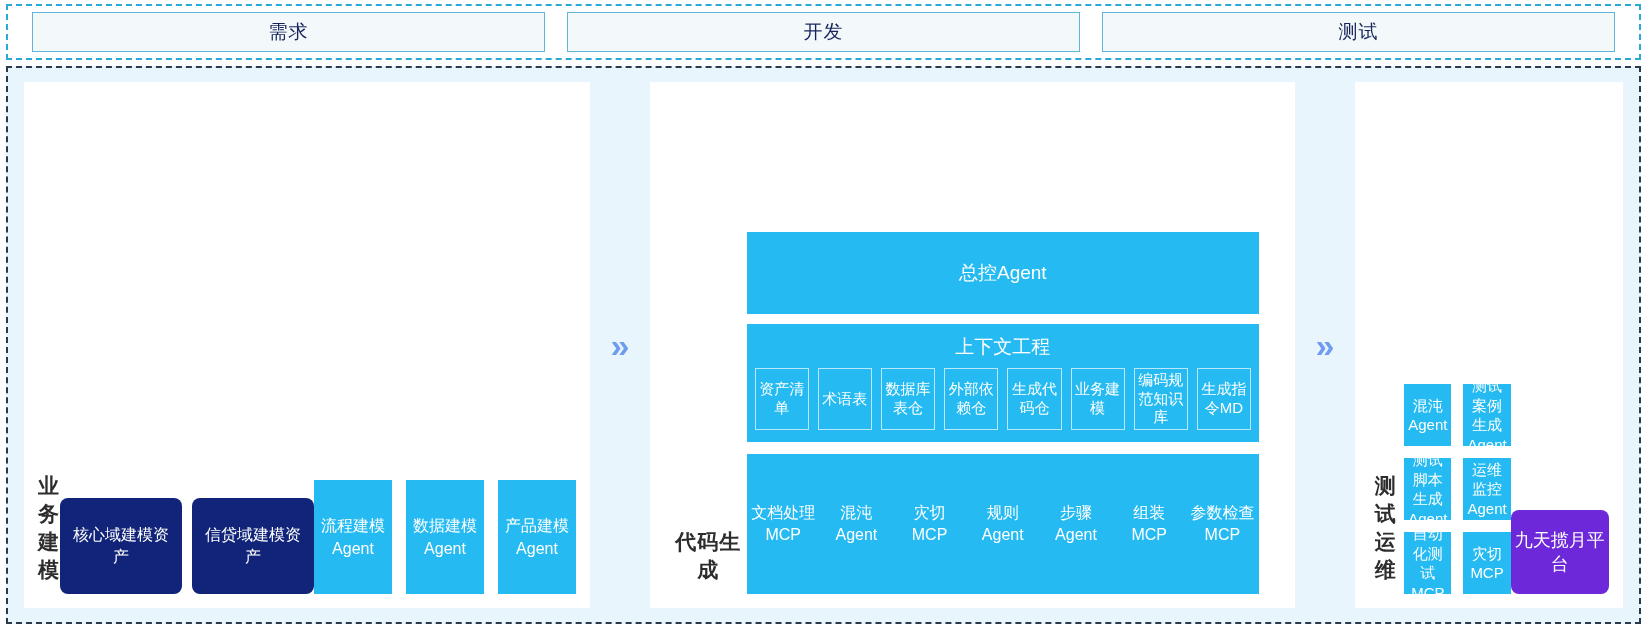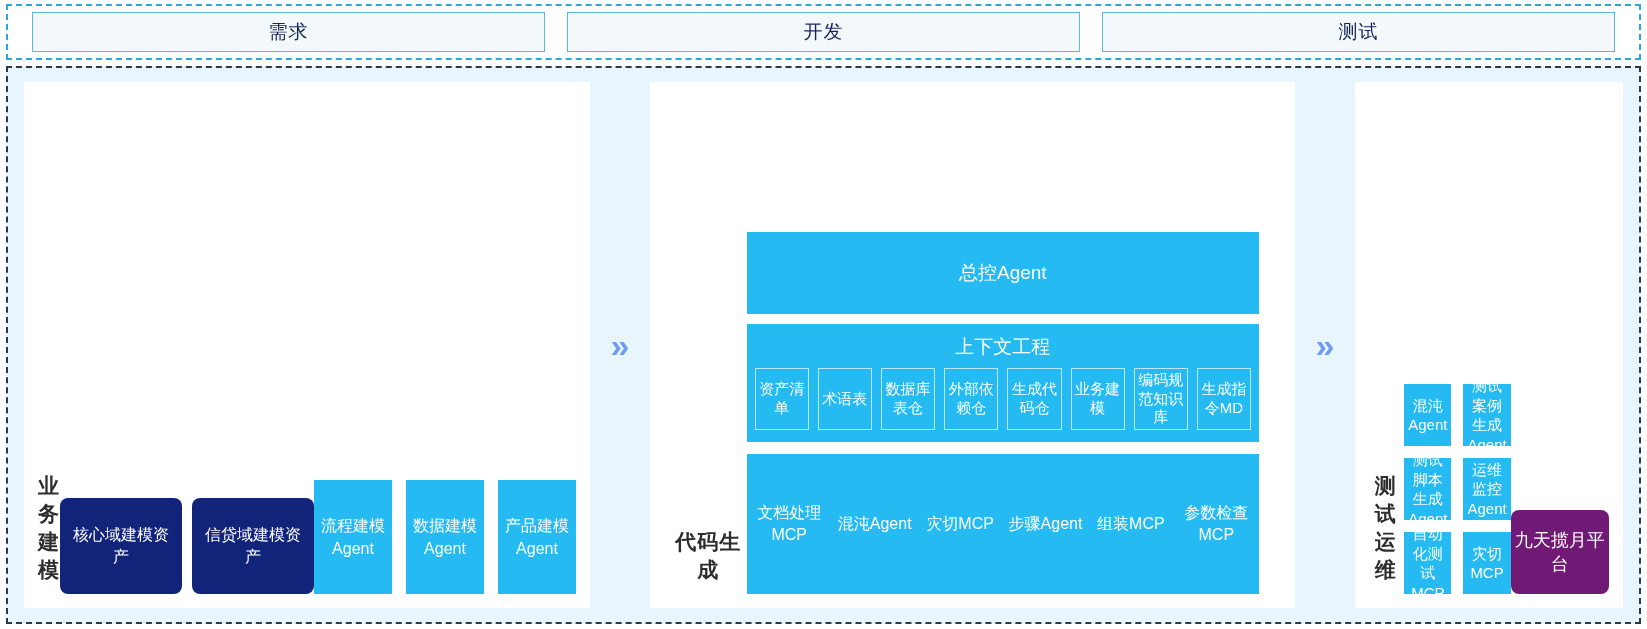--- a/index.html
+++ b/index.html
@@ -235,21 +235,21 @@
     display: flex;
     align-items: center;
     justify-content: center;
     text-align: center;
     padding: 2px 4px;
   }
   .platform-card {
     margin-top: 36px;
     width: 96%;
     height: 84px;
-    background: #701a75;
+    background: #6d28d9;
     border-radius: 8px;
     color: #ffffff;
     font-size: 18px;
     display: flex;
     align-items: center;
     justify-content: center;
     text-align: center;
   }
 </style>
 </head>
@@ -306,20 +306,21 @@
             <div class="context-item">业务建模</div>
             <div class="context-item">编码规范知识库</div>
             <div class="context-item">生成指令MD</div>
           </div>
         </div>
 
         <div class="tool-items">
           <div class="tool-item">文档处理MCP</div>
           <div class="tool-item">混沌Agent</div>
           <div class="tool-item">灾切MCP</div>
+          <div class="tool-item">规则Agent</div>
           <div class="tool-item">步骤Agent</div>
           <div class="tool-item">组装MCP</div>
           <div class="tool-item">参数检查MCP</div>
         </div>
 
       </div>
     </div>
 
     <div class="chevron">»</div>
 

